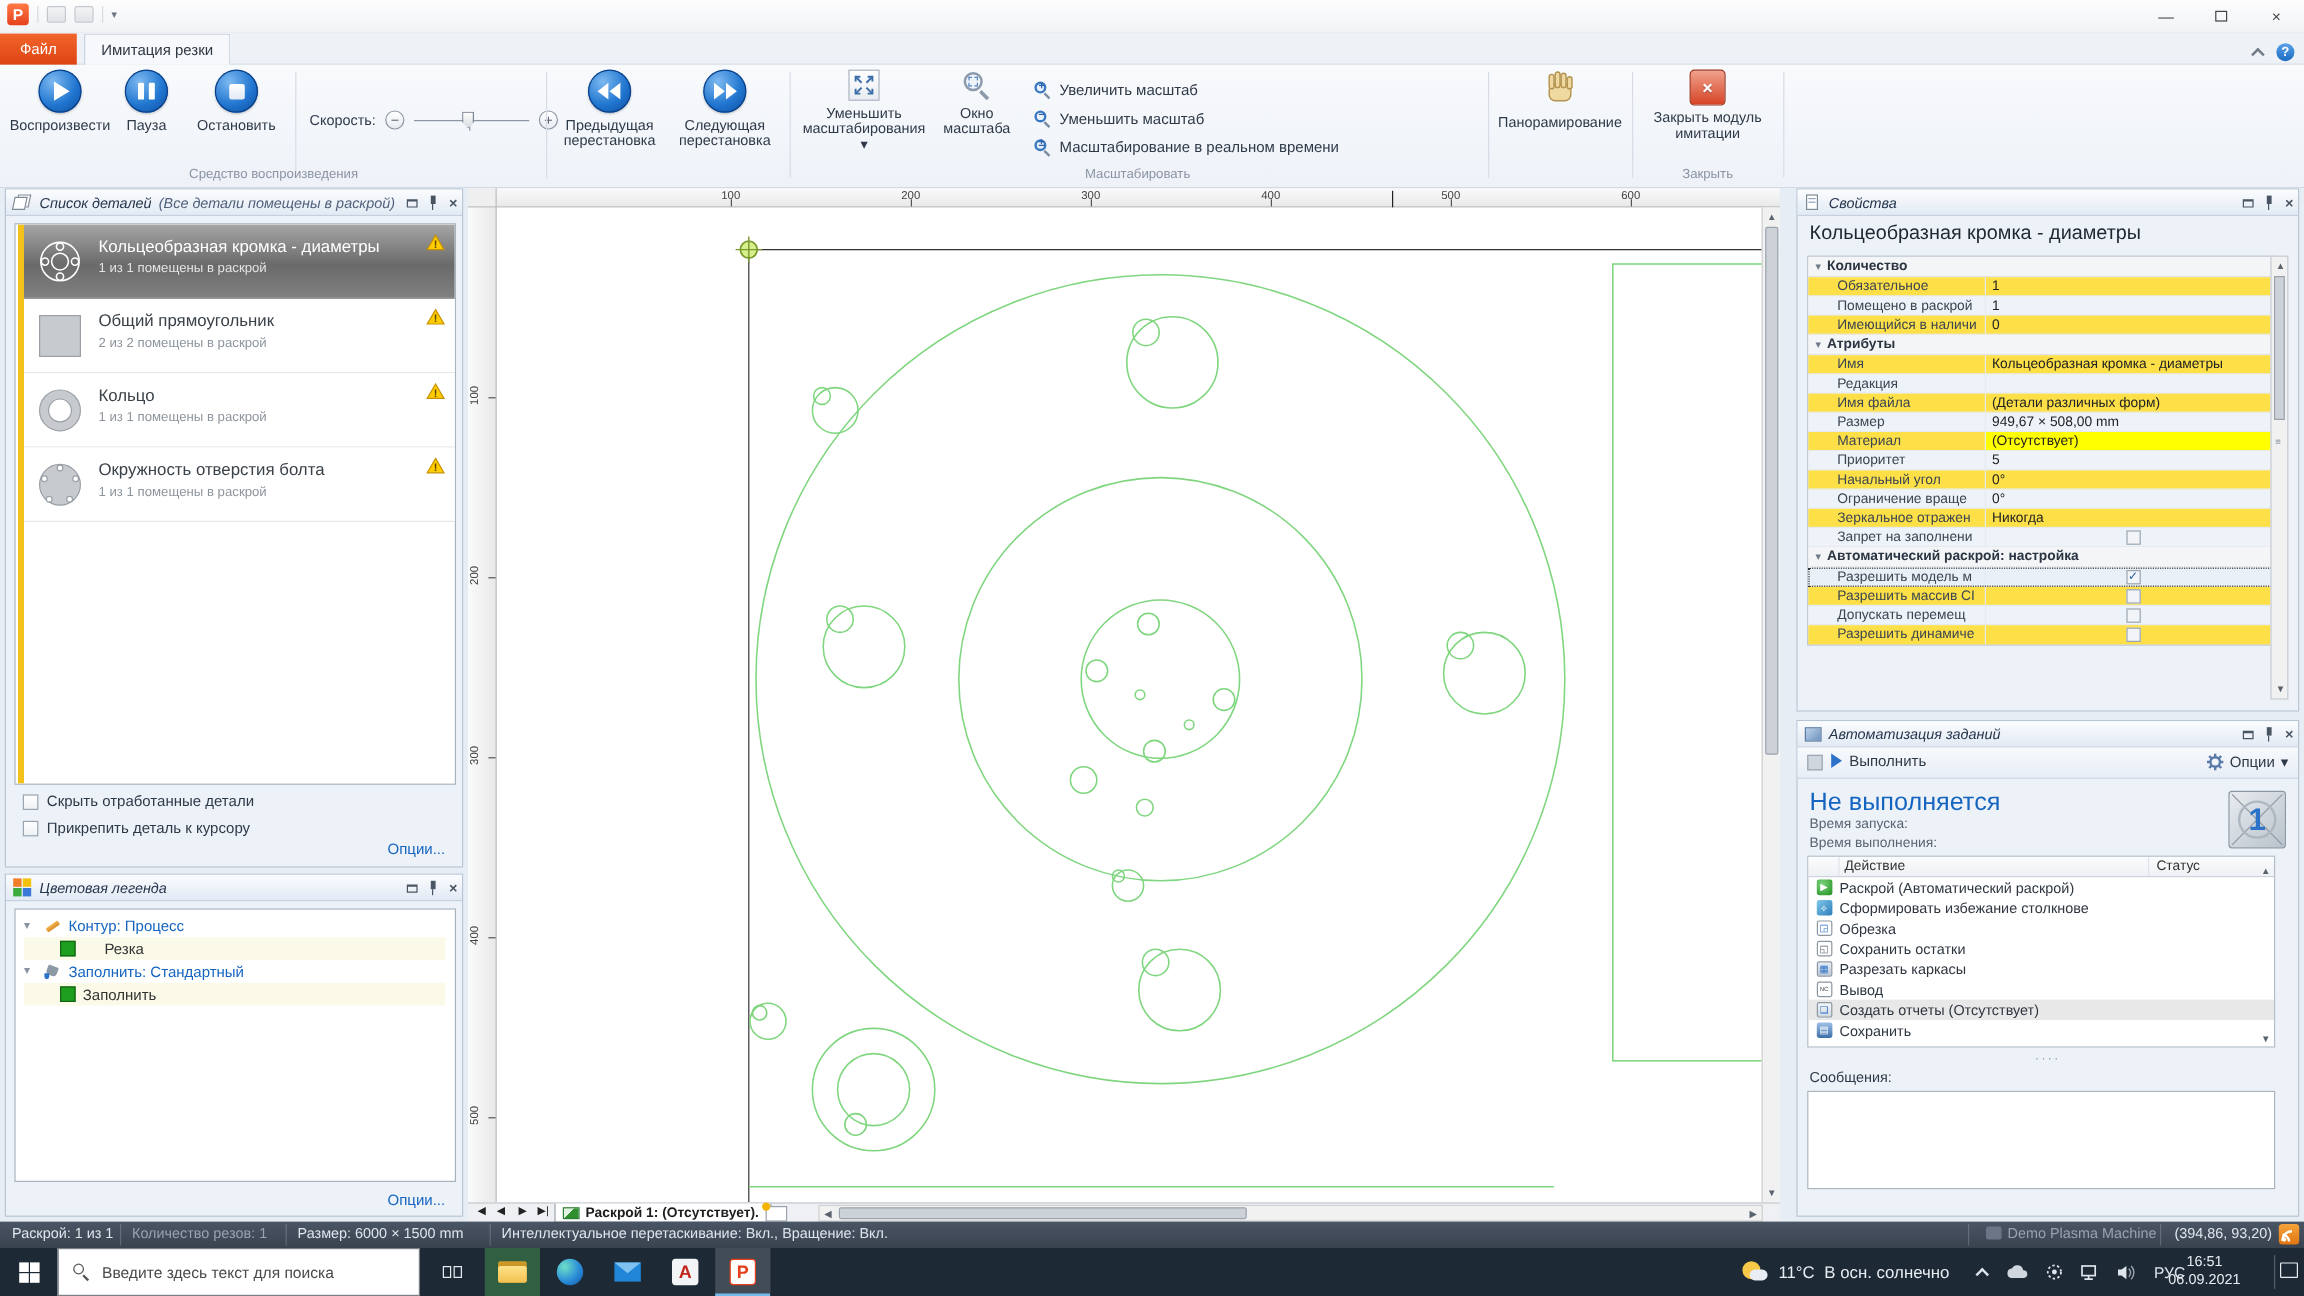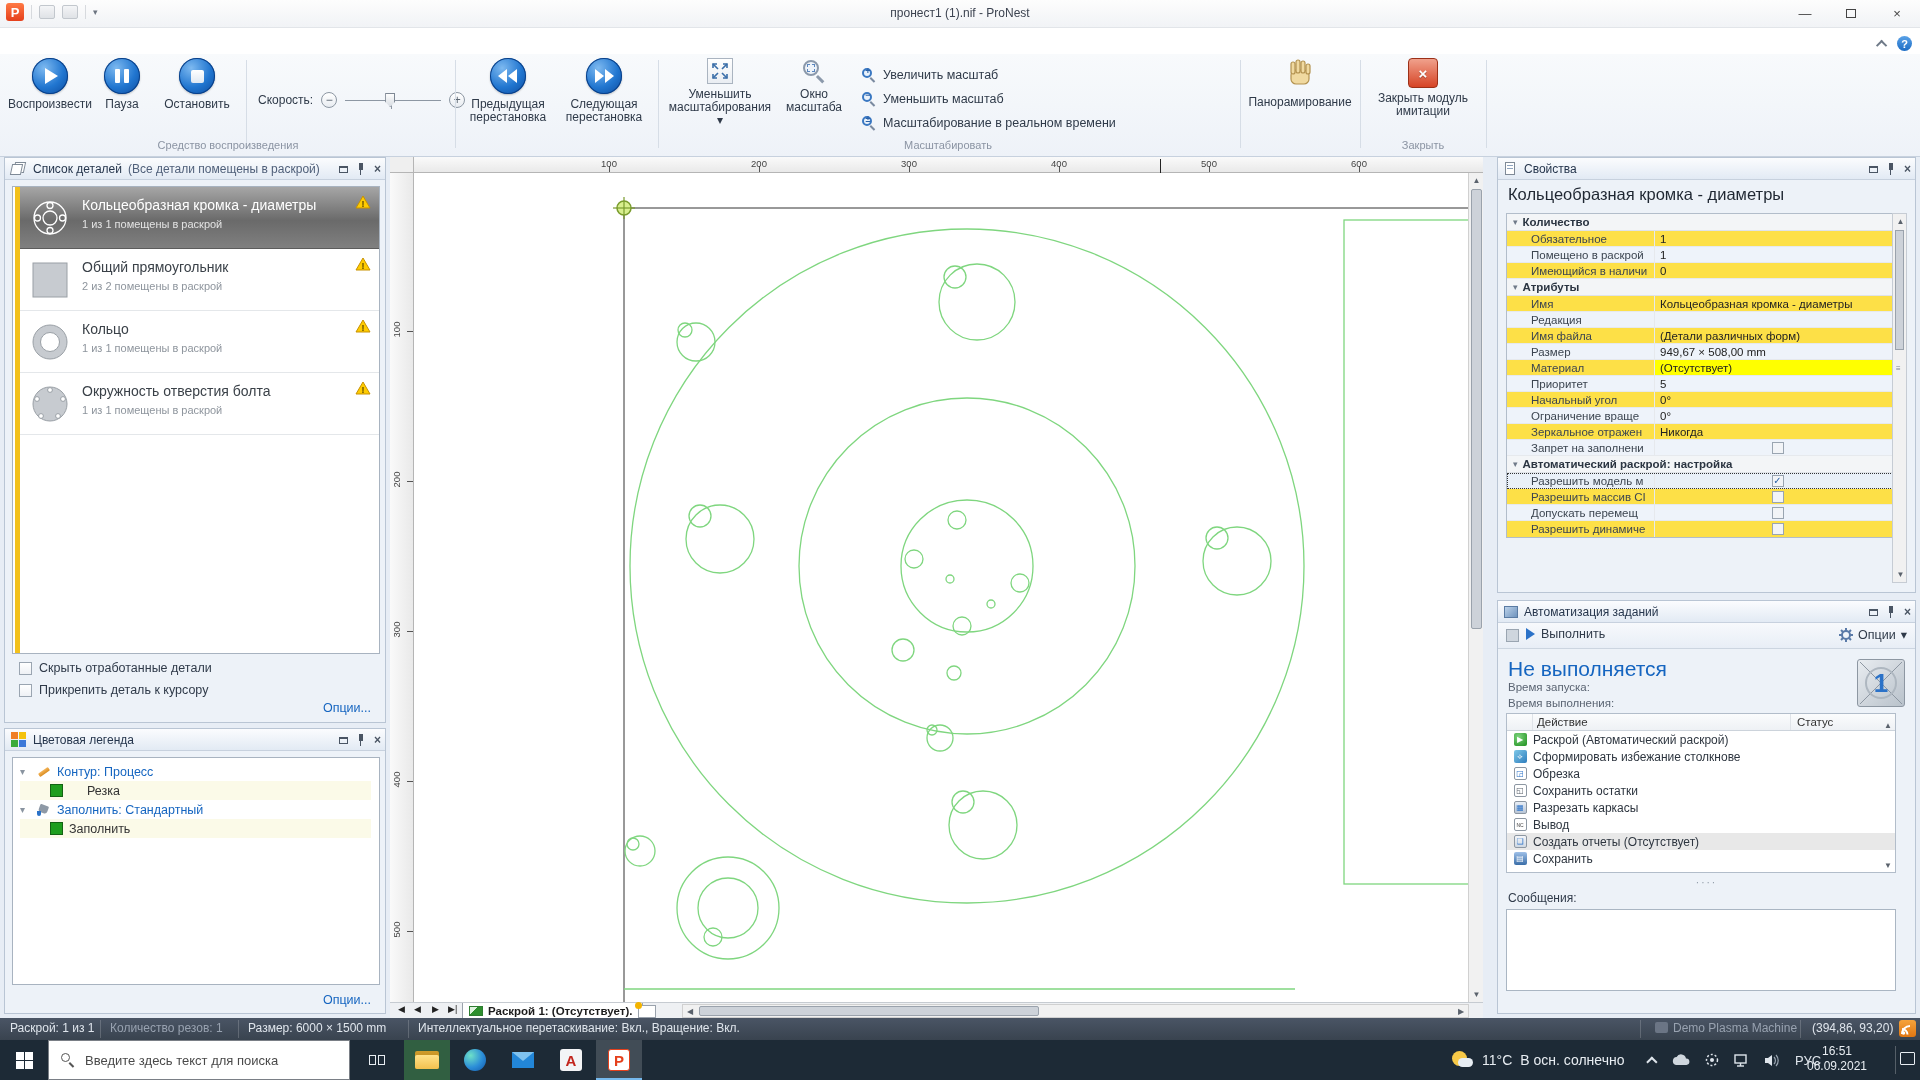--- a/index.html
+++ b/index.html
@@ -51,21 +51,21 @@
 .closemod { width:30px; height:30px; margin:0 auto; border-radius:4px; background:linear-gradient(#f0a18c,#d64426); border:1px solid #9c3018; color:#fff; font-weight:bold; font-size:15px; display:flex; align-items:center; justify-content:center; text-shadow:0 1px 1px rgba(0,0,0,.3); }
 .ribcorner { position:absolute; right:8px; top:-18px; display:flex; gap:10px; align-items:center; }
 .chevup { width:8px; height:8px; border-left:2px solid #6f7a88; border-top:2px solid #6f7a88; transform:rotate(45deg) translateY(2px); }
 .helpq { width:15px; height:15px; border-radius:50%; background:linear-gradient(#5aa2e8,#1c6cc4); color:#fff; font-size:11px; font-weight:bold; display:flex; align-items:center; justify-content:center; }
 
 
 .mainbg { position:absolute; left:0; top:157px; width:1920px; height:861px; background:#e7edf5; }
 
 
 .panel { position:absolute; background:#edf2f8; border:1px solid #b9c5d4; }
-.phead { position:relative; height:22px; display:flex; align-items:center; padding:0 6px; gap:6px; background:linear-gradient(#fbfcfe,#e2eaf4); border-bottom:1px solid #c7d1de; font-size:12px; color:#25354c; }
+.phead { position:relative; height:22px; display:flex; align-items:center; padding:0 6px; gap:6px; background:linear-gradient(#fbfcfe,#e2eaf4); border-bottom:1px solid #c7d1de; font-size:12px; color:#25354c;font-style:italic; }
 .phead .hbtns { position:absolute; right:4px; top:0; height:22px; display:flex; align-items:center; gap:9px; color:#4a5564; }
 .hb-min i { display:block; width:9px; height:7px; border:1px solid #4a5564; border-top-width:2px; }
 .hb-pin { position:relative; width:8px; height:12px; }
 .hb-pin i { position:absolute; left:2px; top:0; width:4px; height:7px; background:#4a5564; }
 .hb-pin u { position:absolute; left:3.5px; top:7px; width:1px; height:5px; background:#4a5564; }
 .hb-x { font-size:12px; font-weight:bold; }
 
 
 .partsbody { position:absolute; left:7px; top:28px; width:368px; height:468px; background:#fff; border:1px solid #a8b3c0; overflow:hidden; }
 .ystrip { position:absolute; left:2px; top:0; bottom:0; width:5px; background:#f3c11c; }
@@ -201,30 +201,33 @@
 
   <div class="titlebar">
     <div class="qat">
       <div class="logo-p">P</div>
       <div class="qat-sep"></div>
       <div class="qat-ico"></div>
       <div class="qat-ico"></div>
       <div class="qat-sep"></div>
       <div class="qat-arrow">▾</div>
     </div>
-    <div class="win-title">пронест1 (1).nif - ProNest</div>
     <div class="winctrl">
       <div class="wc-min">—</div>
       <div class="wc-max">
           <i></i>
         </div>
       <div class="wc-close">×</div>
     </div>
   </div>
 
+  <div class="tabrow">
+    <div class="tab-file">Файл</div>
+    <div class="tab-sim">Имитация резки</div>
+  </div>
 
   <div class="ribbon">
     <div class="ribcorner">
       <div class="chevup"></div>
       <div class="helpq">?</div>
     </div>
 
     <div class="bigbtn" style="left:8px;">
       <div class="bico">
           <div class="tri-r"></div>

